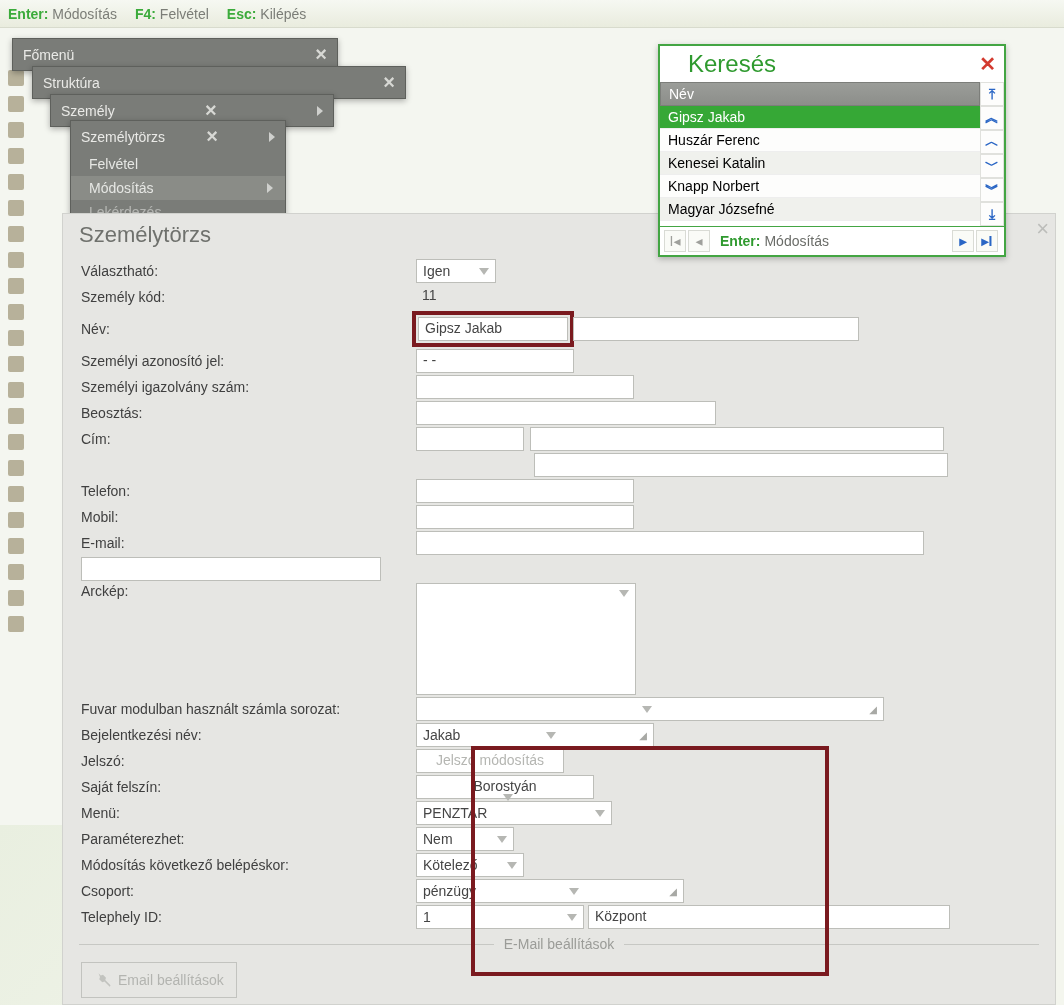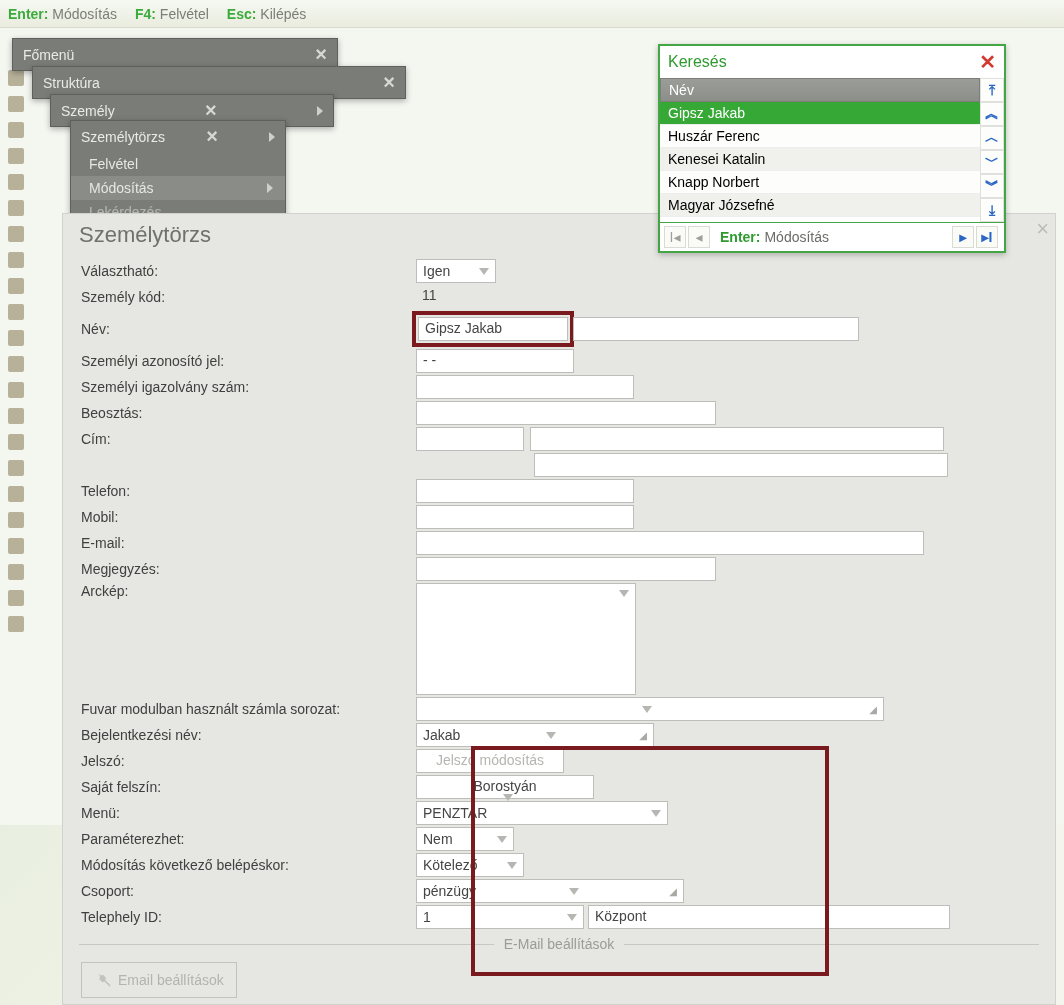--- a/index.html
+++ b/index.html
@@ -52,21 +52,21 @@
   .divider::before { content: ""; position: absolute; left: 16px; right: 16px; top: 50%; border-top: 1px solid #c7c8c4; }
   .divider span { position: relative; background: #e6e6e3; padding: 0 10px; color: #9b9c98; }
   .sys-hl { position: absolute; left: 408px; top: 488px; width: 358px; height: 230px; border: 4px solid #7a1a1f; pointer-events: none; }
 
   .btn-disabled { display: inline-flex; align-items:center; gap:6px; border: 1px solid #c2c3bf; padding: 8px 12px; color: #b3b4b0; background:#e6e6e3; }
   .btn-disabled svg { width:18px; height:18px; fill:#c2c3bf; }
 
   
   .popup { position: absolute; top: 44px; right: 58px; width: 348px; background: #fff; border: 2px solid #43a543; box-shadow: 0 2px 6px rgba(0,0,0,.25); z-index: 50; }
   .popup .head { display: flex; justify-content: space-between; align-items: center; padding: 4px 8px; }
-  .popup .head .t { color: #2f9a2f; font-size: 16px; font-weight: 300; }
+  .popup .head .t { color: #2f9a2f; font-size: 24px; font-weight: 300; margin-left: 20px; }
   .popup .head .x { color: #d33a2f; font-size: 20px; font-weight: bold; cursor: pointer; }
   .colhead { display:flex; }
   .colhead .ch { flex:1; background: linear-gradient(#9b9d99,#8c8e8a); color:#fff; padding:3px 8px; border:1px solid #7c7e7a; }
   .navcol { width: 24px; display:flex; flex-direction:column; }
   .navcol .nv { height: 24px; display:flex; align-items:center; justify-content:center; background:#fdfdfc; border:1px solid #e0e1dd; color:#2a66c5; font-weight:bold; }
   .listrow { display:flex; }
   .listrow .cell { flex:1; padding:3px 8px; border-bottom:1px solid #eee; background:#fdfdfc; }
   .listrow.sel .cell { background:#36a836; color:#fff; }
   .listrow.alt .cell { background:#f0f1ed; }
   .popup .foot { display:flex; align-items:center; padding: 3px 4px; border-top:1px solid #43a543; }
@@ -203,21 +203,20 @@
     </div>
     <div class="row">
       <div class="lab">Mobil:</div>
       <span class="tbox" style="width:218px;"></span>
     </div>
     <div class="row">
       <div class="lab">E-mail:</div>
       <span class="tbox" style="width:508px;"></span>
     </div>
     <div class="row">
-      <div class="lab">Megjegyzés:</div>
       <span class="tbox" style="width:300px;"></span>
     </div>
     <div class="row" style="align-items:flex-start;">
       <div class="lab">Arckép:</div>
       <div class="multiline">
           <span class="dropicon"></span>
         </div>
     </div>
     <div class="row">
       <div class="lab" style="width:335px;">Fuvar modulban használt számla sorozat:</div>
@@ -243,21 +242,21 @@
     </div>
     <div class="row">
       <div class="lab">Saját felszín:</div>
       <div class="combo" style="width:178px;flex-direction:column;">
           <span>Borostyán</span>
           <span class="dropicon"></span>
         </div>
     </div>
     <div class="row">
       <div class="lab">Menü:</div>
-      <div class="combo" style="width:252px;gap:31px;">
+      <div class="combo" style="width:196px;gap:31px;">
           <span>PENZTAR</span>
           <span class="dropicon"></span>
         </div>
     </div>
     <div class="row">
       <div class="lab">Paraméterezhet:</div>
       <div class="combo" style="width:98px;">
           <span>Nem</span>
           <span class="dropicon"></span>
         </div>

